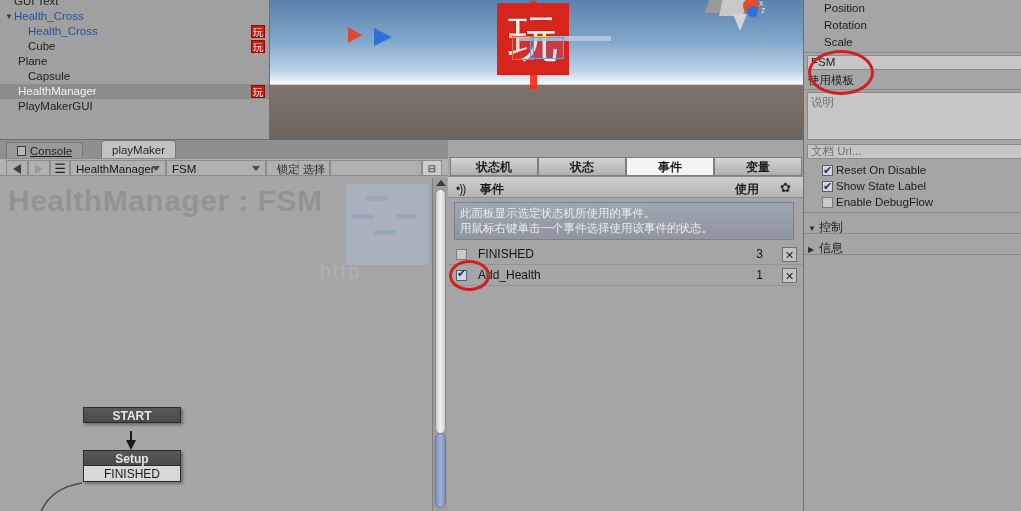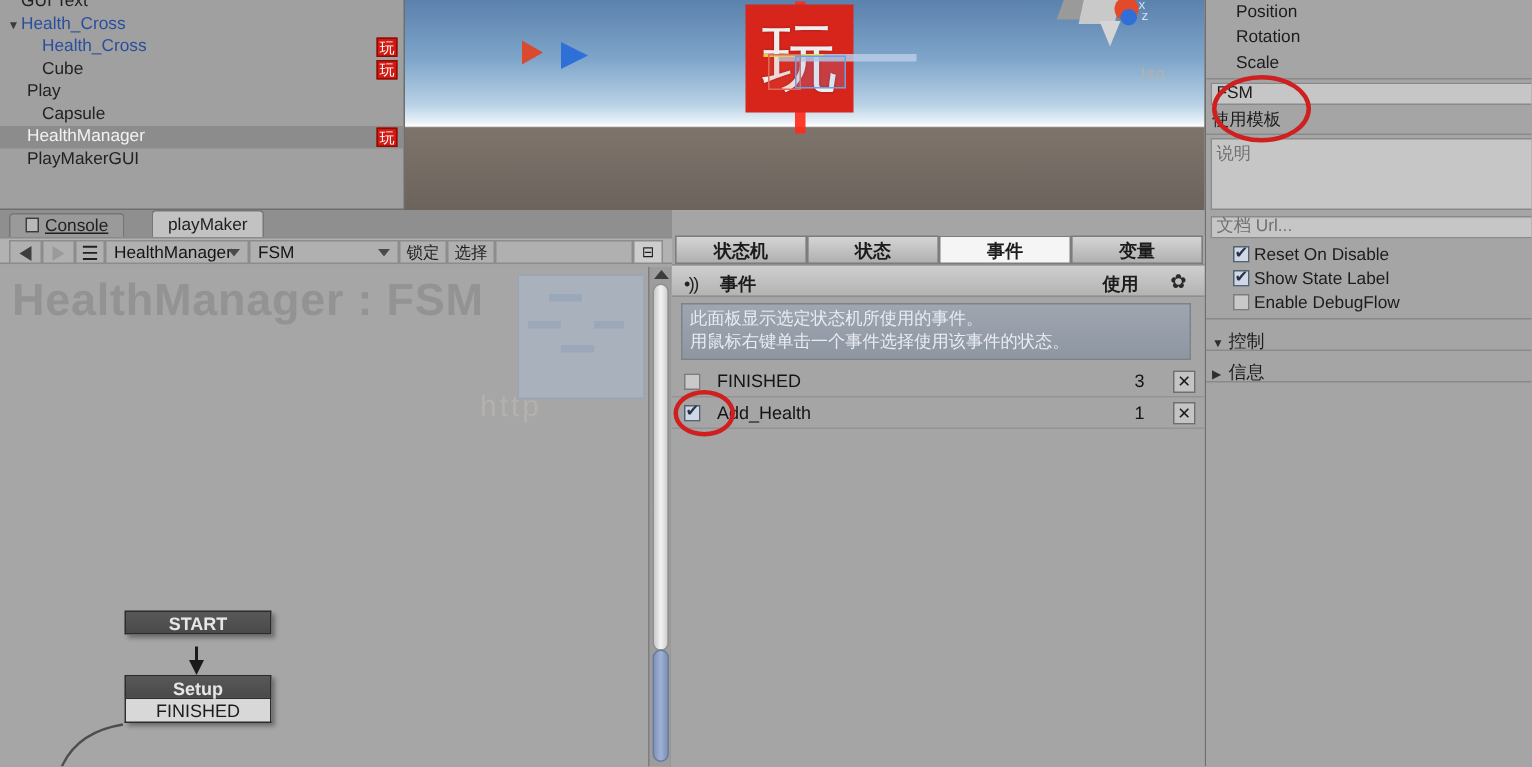--- a/index.html
+++ b/index.html
@@ -182,21 +182,21 @@
     </div>
     <div class="hrow blue" style="padding-left:28px;">
       <span class="lbl">Health_Cross</span>
       <span class="pm-badge">玩</span>
     </div>
     <div class="hrow" style="padding-left:28px;">
       <span class="lbl">Cube</span>
       <span class="pm-badge">玩</span>
     </div>
     <div class="hrow" style="padding-left:18px;">
-      <span class="lbl">Play</span>
+      <span class="lbl">Plane</span>
     </div>
     <div class="hrow" style="padding-left:28px;">
       <span class="lbl">Capsule</span>
     </div>
     <div class="hrow sel" style="padding-left:18px;">
       <span class="lbl">HealthManager</span>
       <span class="pm-badge">玩</span>
     </div>
     <div class="hrow" style="padding-left:18px;">
       <span class="lbl">PlayMakerGUI</span>
@@ -289,21 +289,21 @@
       </div>
       <div class="tbBtn" style="left:50px;width:20px;font-size:13px;">☰</div>
       <div class="tbDrop" style="left:70px;width:96px;">
         <span>HealthManager</span>
         <span class="dtri"></span>
       </div>
       <div class="tbDrop" style="left:166px;width:100px;">
         <span>FSM</span>
         <span class="dtri"></span>
       </div>
-      <div class="tbBtn" style="left:266px;width:32px;">锁定</div>
+      <div class="tbBtn" style="left:266px;width:44px;">锁定</div>
       <div class="tbBtn" style="left:298px;width:32px;">选择</div>
       <div class="tbBtn" style="left:330px;width:92px;"></div>
       <div class="tbBtn" style="left:422px;width:20px;background:#cdcdcd;font-size:10px;">⊟</div>
     </div>
 
     <div id="graph">
       <div id="graphTitle">HealthManager : FSM</div>
 
       <div id="minimap">
         <div class="mb" style="left:20px;top:12px;width:22px;"></div>

